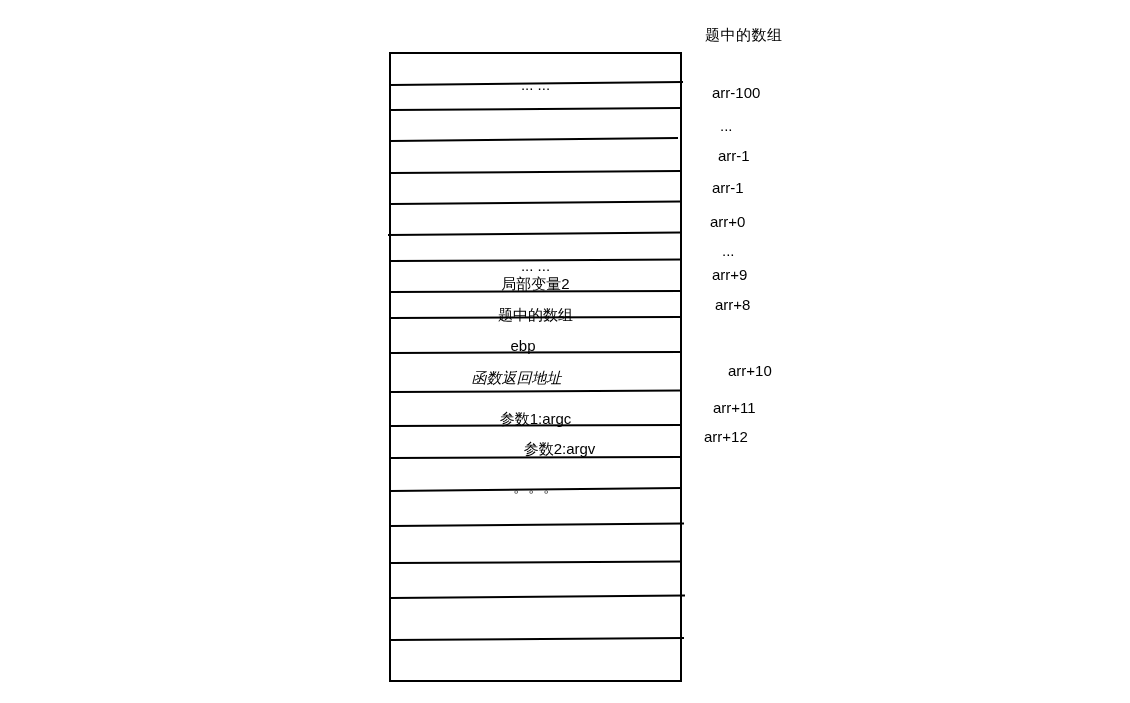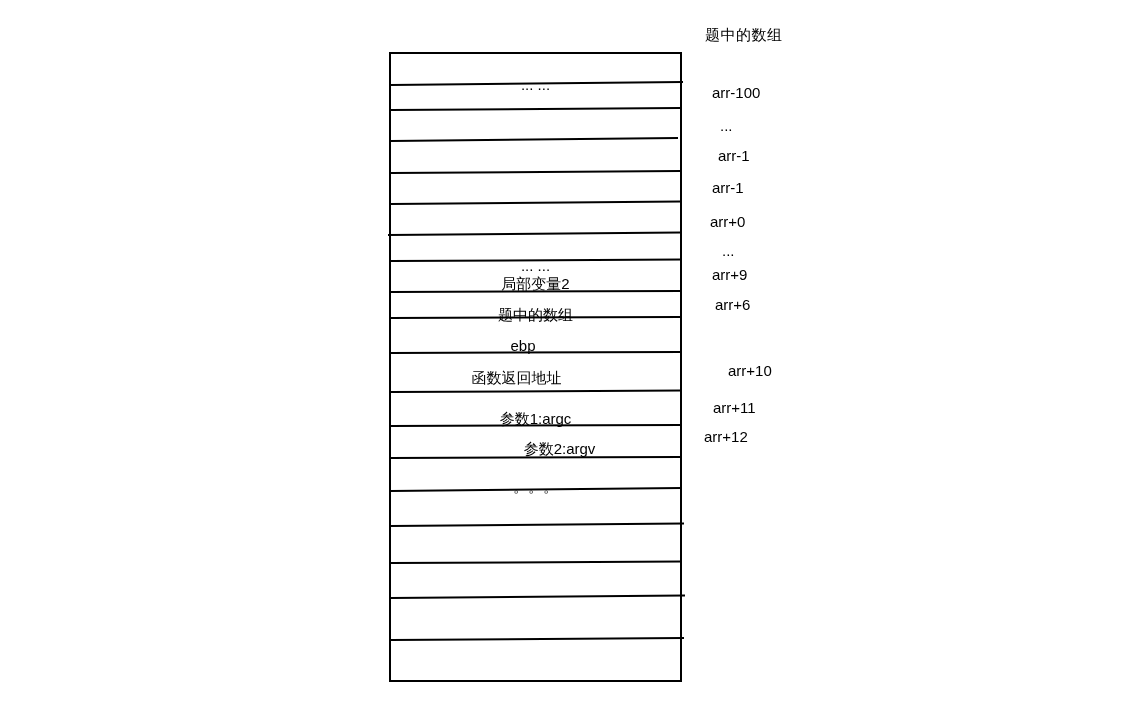--- a/index.html
+++ b/index.html
@@ -90,37 +90,37 @@
       <div class="cell-label" style="left: 389px; width: 293px; top: 76px;">... ...</div>
       <div class="cell-label" style="left: 389px; width: 293px; top: 108px;"></div>
       <div class="cell-label" style="left: 389px; width: 293px; top: 140px;"></div>
       <div class="cell-label" style="left: 389px; width: 293px; top: 171px;"></div>
       <div class="cell-label" style="left: 389px; width: 293px; top: 203px;"></div>
       <div class="cell-label" style="left: 389px; width: 293px; top: 234px;"></div>
       <div class="cell-label" style="left: 389px; width: 293px; top: 257px;">... ...</div>
       <div class="cell-label" style="left: 389px; width: 293px; top: 275px;">局部变量2</div>
       <div class="cell-label" style="left: 389px; width: 293px; top: 306px;">题中的数组</div>
       <div class="cell-label" style="left: 389px; width: 268px; top: 337px;">ebp</div>
-      <div class="cell-label" style="left: 389px; width: 255px; top: 369px;">函数返回地址</div>
+      <div class="cell-label" style="left: 389px; width: 255px; top: 369px; font-style: italic;">函数返回地址</div>
       <div class="cell-label" style="left: 389px; width: 293px; top: 410px;">参数1:argc</div>
       <div class="cell-label" style="left: 389px; width: 293px; top: 440px; padding-left: 24px;">参数2:argv</div>
       <div class="cell-label" style="left: 389px; width: 293px; top: 478px;">。。。</div>
       <div class="cell-label" style="left: 389px; width: 293px; top: 510px;"></div>
       <div class="cell-label" style="left: 389px; width: 293px; top: 543px;"></div>
       <div class="cell-label" style="left: 389px; width: 293px; top: 578px;"></div>
       <div class="cell-label" style="left: 389px; width: 293px; top: 616px;"></div>
       <div class="cell-label" style="left: 389px; width: 293px; top: 655px;"></div>
     </div>
   <div id="addresses">
       <div class="addr-label" style="left: 712px; top: 84px;">arr-100</div>
       <div class="addr-label" style="left: 720px; top: 117px;">...</div>
       <div class="addr-label" style="left: 718px; top: 147px;">arr-1</div>
       <div class="addr-label" style="left: 712px; top: 179px;">arr-1</div>
       <div class="addr-label" style="left: 710px; top: 213px;">arr+0</div>
       <div class="addr-label" style="left: 722px; top: 242px;">...</div>
       <div class="addr-label" style="left: 712px; top: 266px;">arr+9</div>
-      <div class="addr-label" style="left: 715px; top: 296px;">arr+6</div>
+      <div class="addr-label" style="left: 715px; top: 296px;">arr+8</div>
       <div class="addr-label" style="left: 728px; top: 362px;">arr+10</div>
       <div class="addr-label" style="left: 713px; top: 399px;">arr+11</div>
       <div class="addr-label" style="left: 704px; top: 428px;">arr+12</div>
     </div>
 
 </div>
 
 </body></html>

